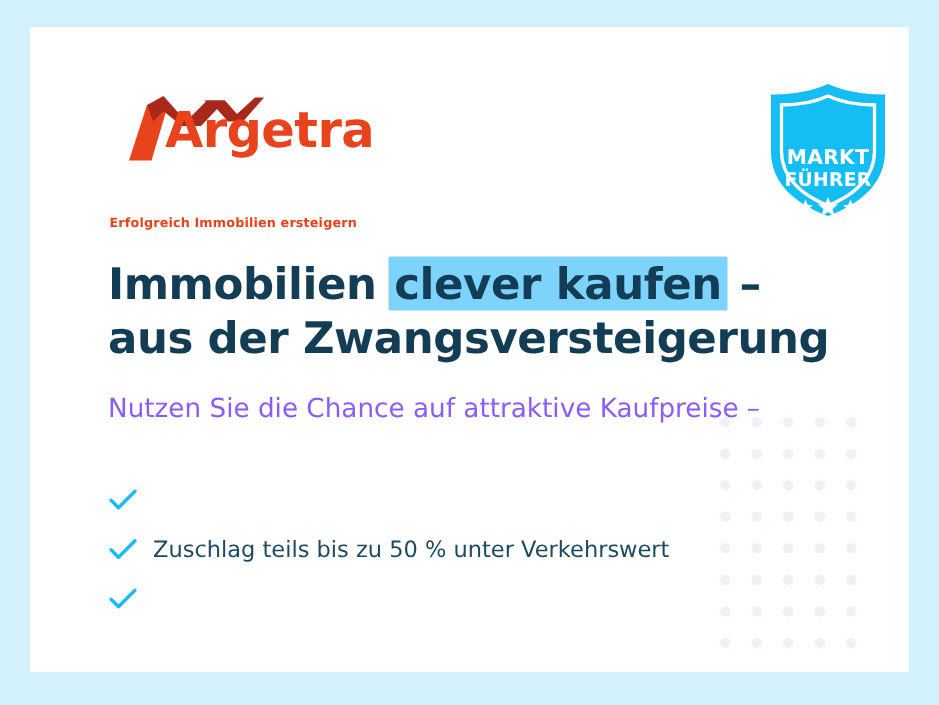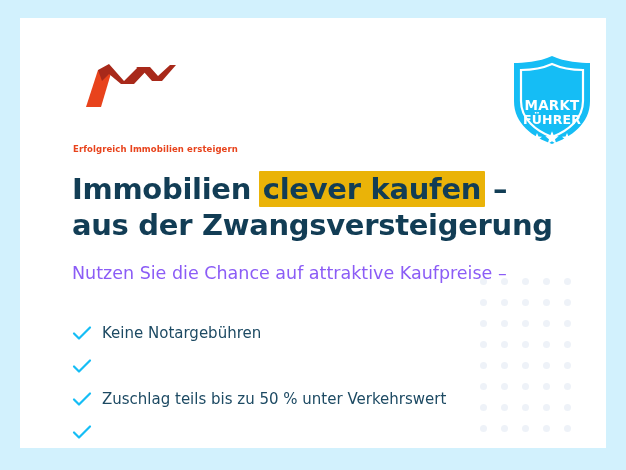--- a/index.html
+++ b/index.html
@@ -143,21 +143,21 @@
     top: 134px;
     width: 480px;
     color: #123d55;
     font-size: 29px;
     font-weight: bold;
     line-height: 36px;
     letter-spacing: -0.3px;
     font-family: "DejaVu Sans", sans-serif;
   }
   .headline .hl {
-    background: #eab308;
+    background: #7dd3fc;
     padding: 1px 4px;
     margin: 0 -2px;
     border-radius: 1px;
   }
   .headline-line { display: block; white-space: nowrap; }
 
   
   .subheadline {
     position: absolute;
     left: 52px;
@@ -264,20 +264,21 @@
     <div class="logo">
       <div class="logo-mark-wrap">
         <svg width="200" height="48" viewBox="0 0 200 48" xmlns="http://www.w3.org/2000/svg">
 
           <polygon points="14,45 26,8 40,8 29,45" fill="#e8431c"></polygon>
 
           <polygon points="26,8 37,2 52,19 66,5 78,5 62,22 49,22 37,12 30,19" fill="#a8291a"></polygon>
           <polygon points="64,5 78,5 86,14 98,3 104,3 90,19 80,19 72,10" fill="#a8291a"></polygon>
         </svg>
       </div>
+      <div class="logo-wordmark">Argetra</div>
       <div class="logo-tagline">Erfolgreich Immobilien ersteigern</div>
     </div>
 
     <div class="badge">
       <svg width="86" height="92" viewBox="0 0 86 92" xmlns="http://www.w3.org/2000/svg">
         <path d="M43 2 C30 8, 14 9, 5 9 L5 47 C5 70, 24 83, 43 90 C62 83, 81 70, 81 47 L81 9 C72 9, 56 8, 43 2 Z" fill="#15bdf5"></path>
         <path d="M43 10 C32 15, 19 16, 12 16 L12 47 C12 65, 27 77, 43 83 C59 77, 74 65, 74 47 L74 16 C67 16, 54 15, 43 10 Z" fill="none" stroke="#ffffff" stroke-width="2.2"></path>
       </svg>
       <div class="badge-text">
         <div class="badge-line">MARKT</div>
@@ -305,28 +306,20 @@
       <span class="subheadline-line">Nutzen Sie die Chance auf attraktive Kaufpreise –</span>
     </p>
 
     <ul class="benefits" style="list-style:none;margin:0;padding:0;">
       <li class="benefit">
         <span class="benefit-check">
           <svg width="20" height="16" viewBox="0 0 20 16">
               <polyline points="2,8.5 7,13.5 18,2.5" fill="none" stroke="#15bdf5" stroke-width="2.2" stroke-linecap="round" stroke-linejoin="round"></polyline>
             </svg>
         </span>
-        <span class="benefit-label">Keine Notargebühren</span>
-      </li>
-      <li class="benefit">
-        <span class="benefit-check">
-          <svg width="20" height="16" viewBox="0 0 20 16">
-              <polyline points="2,8.5 7,13.5 18,2.5" fill="none" stroke="#15bdf5" stroke-width="2.2" stroke-linecap="round" stroke-linejoin="round"></polyline>
-            </svg>
-        </span>
       </li>
       <li class="benefit">
         <span class="benefit-check">
           <svg width="20" height="16" viewBox="0 0 20 16">
               <polyline points="2,8.5 7,13.5 18,2.5" fill="none" stroke="#15bdf5" stroke-width="2.2" stroke-linecap="round" stroke-linejoin="round"></polyline>
             </svg>
         </span>
         <span class="benefit-label">Zuschlag teils bis zu 50 % unter Verkehrswert</span>
       </li>
       <li class="benefit">

